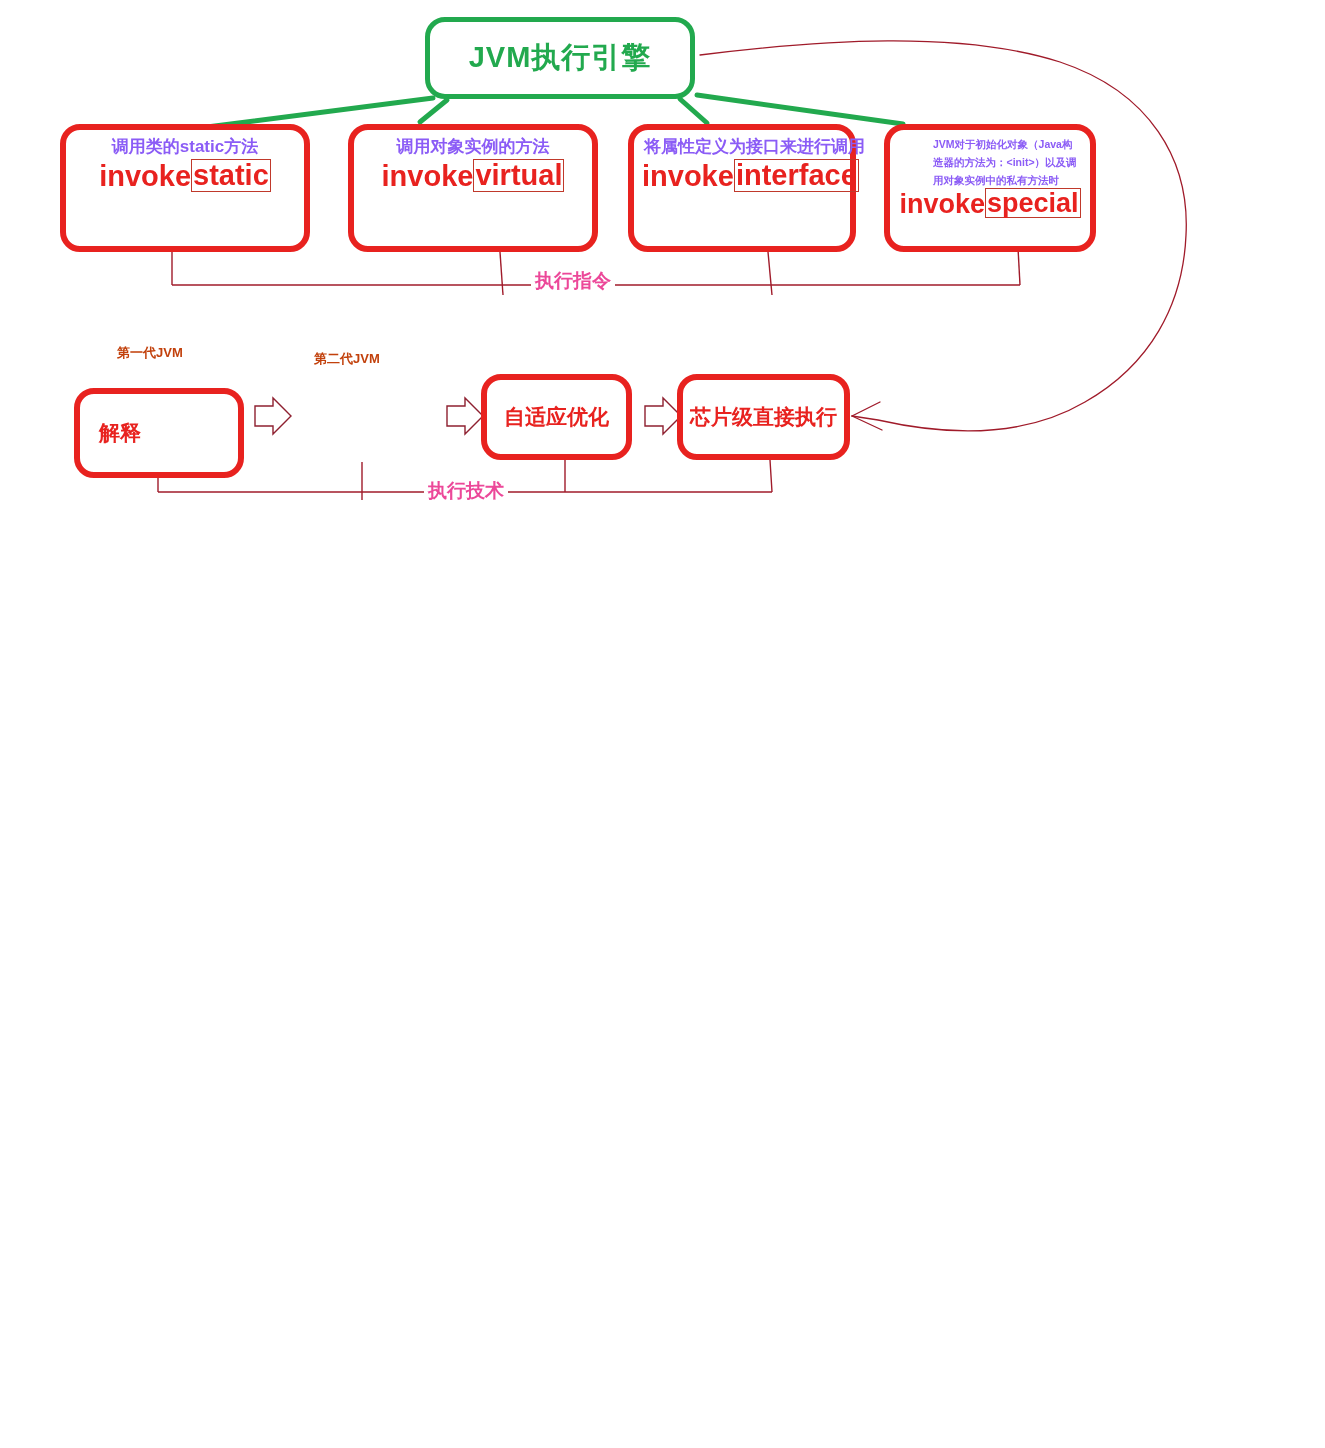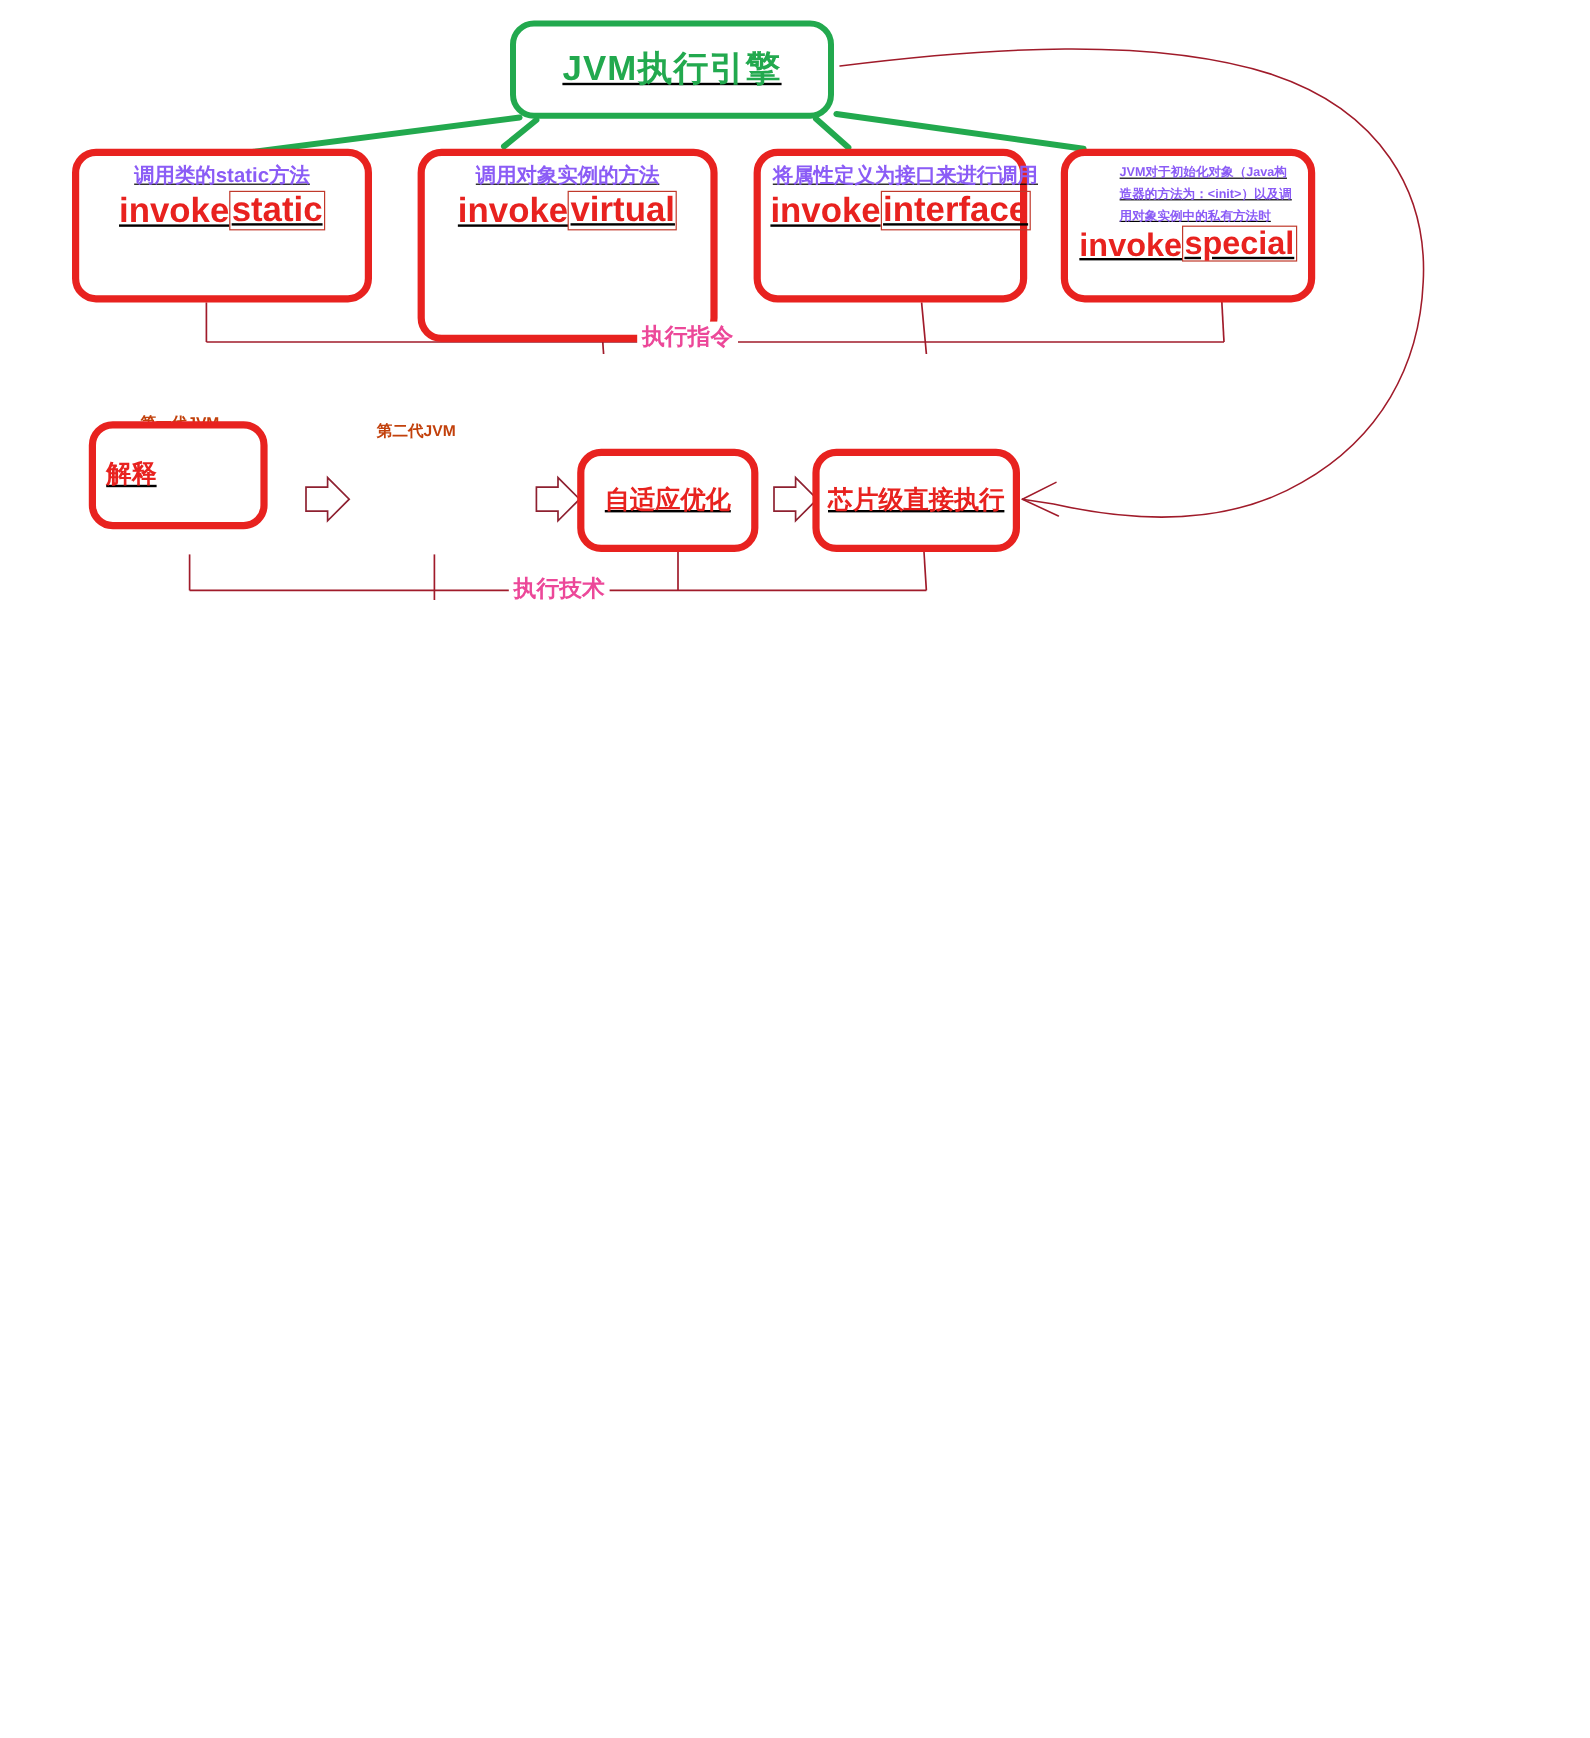--- a/index.html
+++ b/index.html
@@ -26,21 +26,20 @@
     height: 1448px;
     pointer-events: none;
   }
   
   .node {
     position: absolute;
     box-sizing: border-box;
     background: #ffffff;
     border-style: solid;
     border-radius: 20px;
-    text-decoration: underline;
   }
   .node-red {
     border-color: #e8221f;
     border-width: 6px;
   }
   .node-green {
     border-color: #22a94e;
     border-width: 5px;
   }
 
@@ -93,21 +92,21 @@
     display: flex;
     align-items: flex-end;
   }
   .invoke-name .boxed {
     border: 1px solid #c0392b;
     padding: 0 1px;
     display: inline-block;
   }
 
   #card-static   { left: 60px;  top: 124px; width: 250px; height: 128px; }
-  #card-virtual  { left: 348px; top: 124px; width: 250px; height: 161px; }
+  #card-virtual  { left: 348px; top: 124px; width: 250px; height: 128px; }
   #card-interface{ left: 628px; top: 124px; width: 228px; height: 128px; }
   #card-special  { left: 884px; top: 124px; width: 212px; height: 128px; }
 
   #card-static   .invoke-name { justify-content: center; font-size: 29px; }
   #card-virtual  .invoke-name { justify-content: center; font-size: 29px; }
   #card-interface .invoke-name{ justify-content: flex-start; font-size: 29px; margin-left: -2px;}
   #card-special  .invoke-name { justify-content: center; font-size: 27px; margin-top: -2px;}
 
   #card-static .invoke-name   { margin-top: 2px; }
   #card-virtual .invoke-name  { margin-top: 2px; }
@@ -144,21 +143,21 @@
     justify-content: center;
     text-align: center;
   }
   .flow-text {
     color: #e8221f;
     font-weight: bold;
     font-size: 21px;
     line-height: 1.35;
     white-space: pre-line;
   }
-  #flow-1 { left: 74px;  top: 351px; width: 149px; height: 90px; }
+  #flow-1 { left: 74px;  top: 388px; width: 170px; height: 90px; }
   #flow-2 { left: 289px; top: 368px; width: 146px; height: 94px; }
   #flow-3 { left: 481px; top: 374px; width: 151px; height: 86px; }
   #flow-4 { left: 677px; top: 374px; width: 173px; height: 86px; }
 
   #flow-1 .flow-text { text-align: left; padding-right: 78px; }
 </style>
 </head>
 <body>
 
 <div id="canvas">

